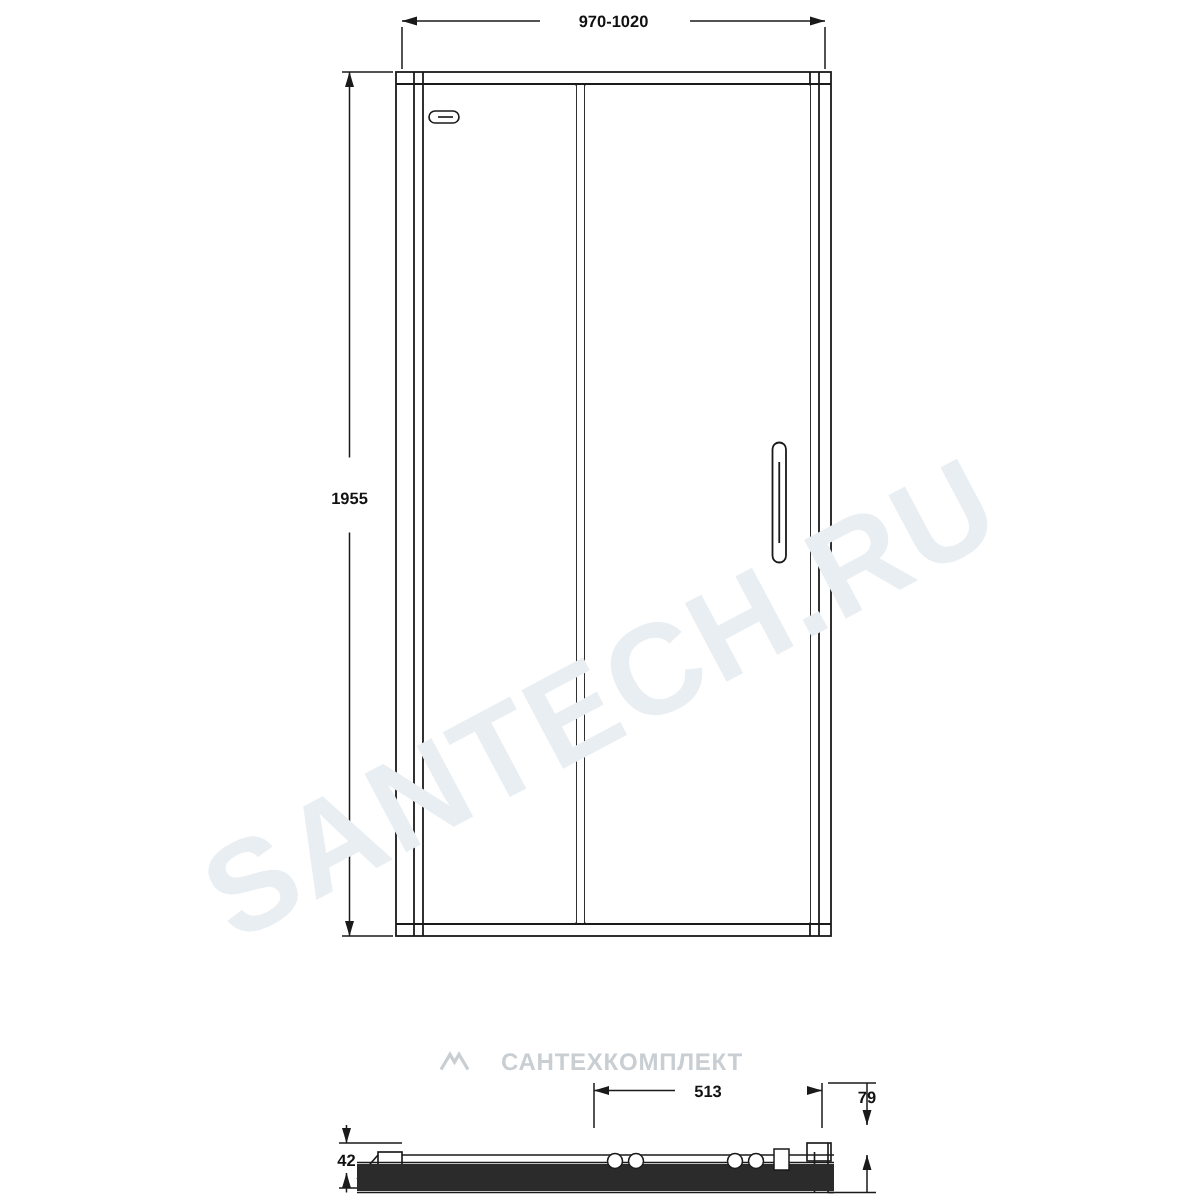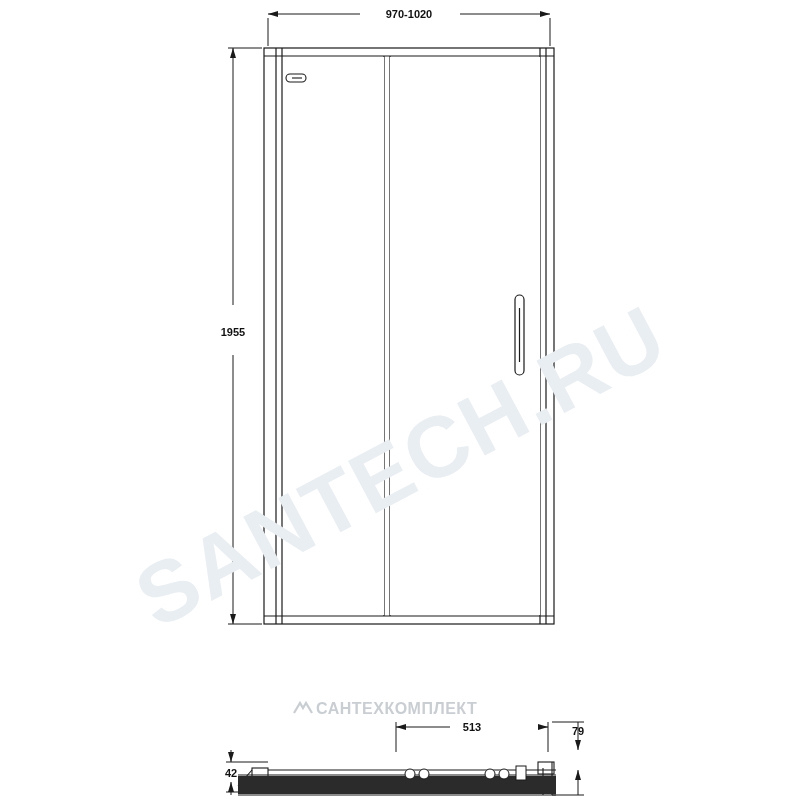--- a/index.html
+++ b/index.html
@@ -23,21 +23,21 @@
     font-family:"Liberation Sans", sans-serif;
     font-size:86px;font-weight:700;letter-spacing:2px;
     color:#e9eef2;
     transform:rotate(-28deg);
     transform-origin:left top;
     left:120px;top:560px;
     white-space:nowrap;
   }
   .wm-brand{
     position:absolute;left:292px;top:700px;
-    display:flex;align-items:center;gap:2px;
+    display:flex;align-items:center;gap:20px;
     color:#c9ced3;font-size:16px;font-weight:700;
     letter-spacing:0.5px;
   }
   .wm-brand .glyph{
     display:inline-block;width:22px;height:18px;position:relative;
   }
 </style>
 </head>
 <body>
 

